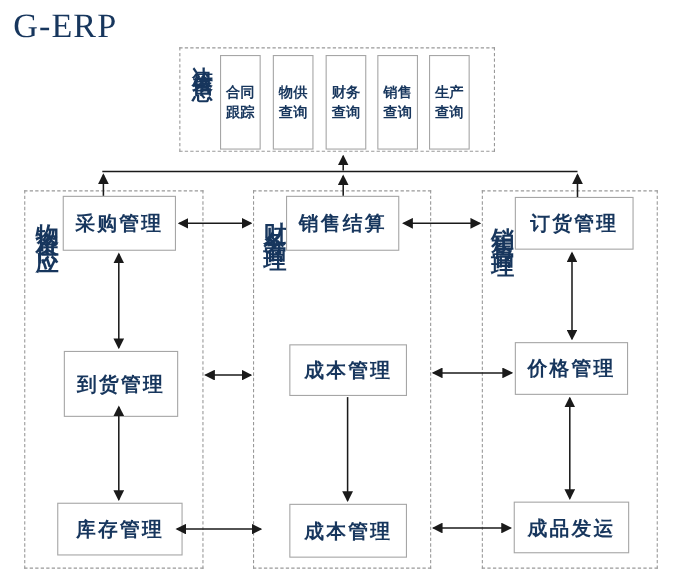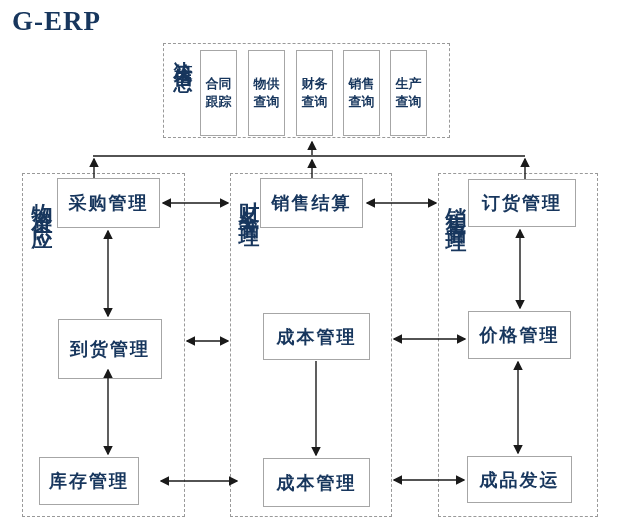--- a/index.html
+++ b/index.html
@@ -3,21 +3,21 @@
 <meta charset="utf-8">
 <style>
   html,body{margin:0;padding:0;background:#fff;}
   .canvas{
     position:relative;width:618px;height:532px;background:#ffffff;
     font-family:"Liberation Sans","DejaVu Sans",sans-serif;overflow:hidden;
   }
   .title{
     position:absolute;left:12px;top:6px;margin:0;
     font-family:"Liberation Serif","DejaVu Serif",serif;
-    font-size:27px;font-weight:bold;color:#17365d;letter-spacing:1px;
+    font-size:31px;font-weight:normal;color:#17365d;letter-spacing:1px;
   }
   .dashed-panel{
     position:absolute;border:1px dashed #999999;background:#ffffff;box-sizing:border-box;
   }
   #decision-panel{left:163px;top:43px;width:287px;height:95px;}
   #col-supply{left:22px;top:173px;width:163px;height:344px;}
   #col-finance{left:230px;top:173px;width:162px;height:344px;}
   #col-sales{left:438px;top:173px;width:160px;height:344px;}
   .vlabel{
     position:absolute;writing-mode:vertical-rl;text-orientation:upright;
@@ -34,21 +34,21 @@
     color:#17365d;font-weight:bold;font-size:13px;line-height:18px;white-space:pre-line;
   }
   #q1{left:200px;} #q2{left:248px;} #q3{left:296px;} #q4{left:343px;} #q5{left:390px;}
   .flow-box{
     position:absolute;box-sizing:border-box;border:1px solid #a6a6a6;background:#ffffff;
     display:flex;align-items:center;justify-content:center;
     color:#17365d;font-weight:bold;font-size:18px;letter-spacing:2px;white-space:nowrap;
   }
   #b-purchase{left:57px;top:178px;width:103px;height:50px;}
   #b-arrival{left:58px;top:319px;width:104px;height:60px;}
-  #b-inventory{left:39px;top:457px;width:100px;height:48px;}
+  #b-inventory{left:52px;top:457px;width:114px;height:48px;}
   #b-sales-settlement{left:260px;top:178px;width:103px;height:50px;}
   #b-material-accounting{left:263px;top:313px;width:107px;height:47px;}
   #b-cost{left:263px;top:458px;width:107px;height:49px;}
   #b-order{left:468px;top:179px;width:108px;height:48px;}
   #b-price{left:468px;top:311px;width:103px;height:48px;}
   #b-shipping{left:467px;top:456px;width:105px;height:47px;}
   .wires{position:absolute;left:0;top:0;pointer-events:none;}
   .wire{stroke:#1a1a1a;stroke-width:1.4;fill:none;}
 </style>
 </head>

